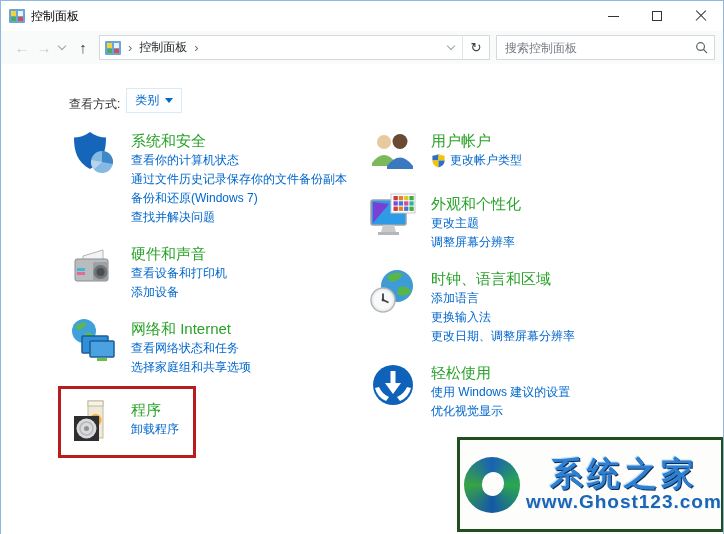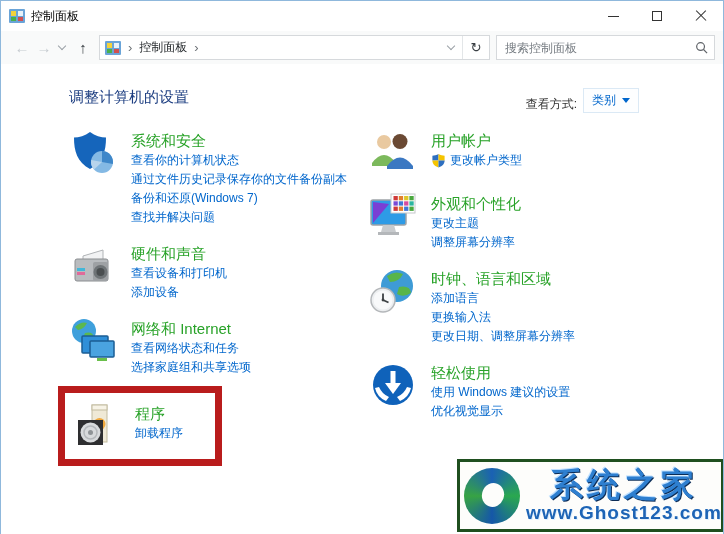--- a/index.html
+++ b/index.html
@@ -64,27 +64,27 @@
   .viewby-caret { width:0; height:0; border-left:4px solid transparent; border-right:4px solid transparent; border-top:5px solid #0066cc; margin-left:6px; }
   .columns { display:flex; padding-left:68px; }
   .col { width:300px; }
   .category { display:flex; margin-bottom:15px; }
   .cat-icon { width:48px; height:48px; flex:0 0 48px; margin-right:14px; }
   .cat-body { padding-top:2px; }
   .cat-title { font-size:15px; color:#28a228; line-height:20px; cursor:pointer; display:inline-block; }
   .cat-link { font-size:12px; color:#0066cc; line-height:19px; cursor:pointer; display:flex; align-items:center; }
   .uac { width:15px; height:15px; margin-right:4px; }
   .highlight-box {
-    border:7px solid #b91c1c; margin-left:-11px; margin-top:-6px;
-    padding:9px 32px 9px 8px; display:inline-block;
+    border:3px solid #b91c1c; margin-left:-11px; margin-top:-6px;
+    padding:9px 14px 9px 8px; display:inline-block;
   }
   .highlight-box .category { margin-bottom:0; }
   
   .watermark {
-    position:absolute; right:0; bottom:3px; width:266px; height:73px;
+    position:absolute; right:0; bottom:3px; width:266px; height:95px;
     background:#fdfdfb; border:3px solid #1f4f1f; border-right-width:2px;
     display:flex; align-items:center; padding:2px 6px 2px 4px;
   }
   .wm-logo { width:56px; height:56px; border-radius:50%; position:relative; flex:0 0 56px;
     background:conic-gradient(#1a61b4,#2aa84f,#1557a8,#37a344,#1a61b4); }
   .wm-logo::after { content:""; position:absolute; left:18px; top:15px; width:22px; height:24px; background:#fdfdfb; border-radius:50%; transform:rotate(20deg); }
   .wm-text { margin-left:6px; display:flex; flex-direction:column; align-items:center; flex:1; }
   .wm-title {
     font-size:33px; font-weight:bold; color:#2e7fd0; letter-spacing:4px; line-height:34px;
     text-shadow:1px 1px 0 #0c2c55, -1px -1px 0 #bfe0ff;
@@ -150,21 +150,20 @@
       <svg class="search-icon" viewBox="0 0 14 14">
         <circle cx="6" cy="6" r="4.2" fill="none" stroke="#5f6票368" stroke-width="1.3"></circle>
         <circle cx="6" cy="6" r="4.2" fill="none" stroke="#5f6368" stroke-width="1.3"></circle>
         <line x1="9.2" y1="9.2" x2="13" y2="13" stroke="#5f6368" stroke-width="1.3"></line>
       </svg>
     </div>
   </div>
 
   <div class="content">
     <div class="header-row">
-      <h1 class="page-title">调整计算机的设置</h1>
       <div class="viewby">
         <span>查看方式:</span>
         <span class="viewby-value">
           <span>类别</span>
           <span class="viewby-caret"></span>
         </span>
       </div>
     </div>
 
     <div class="columns">

